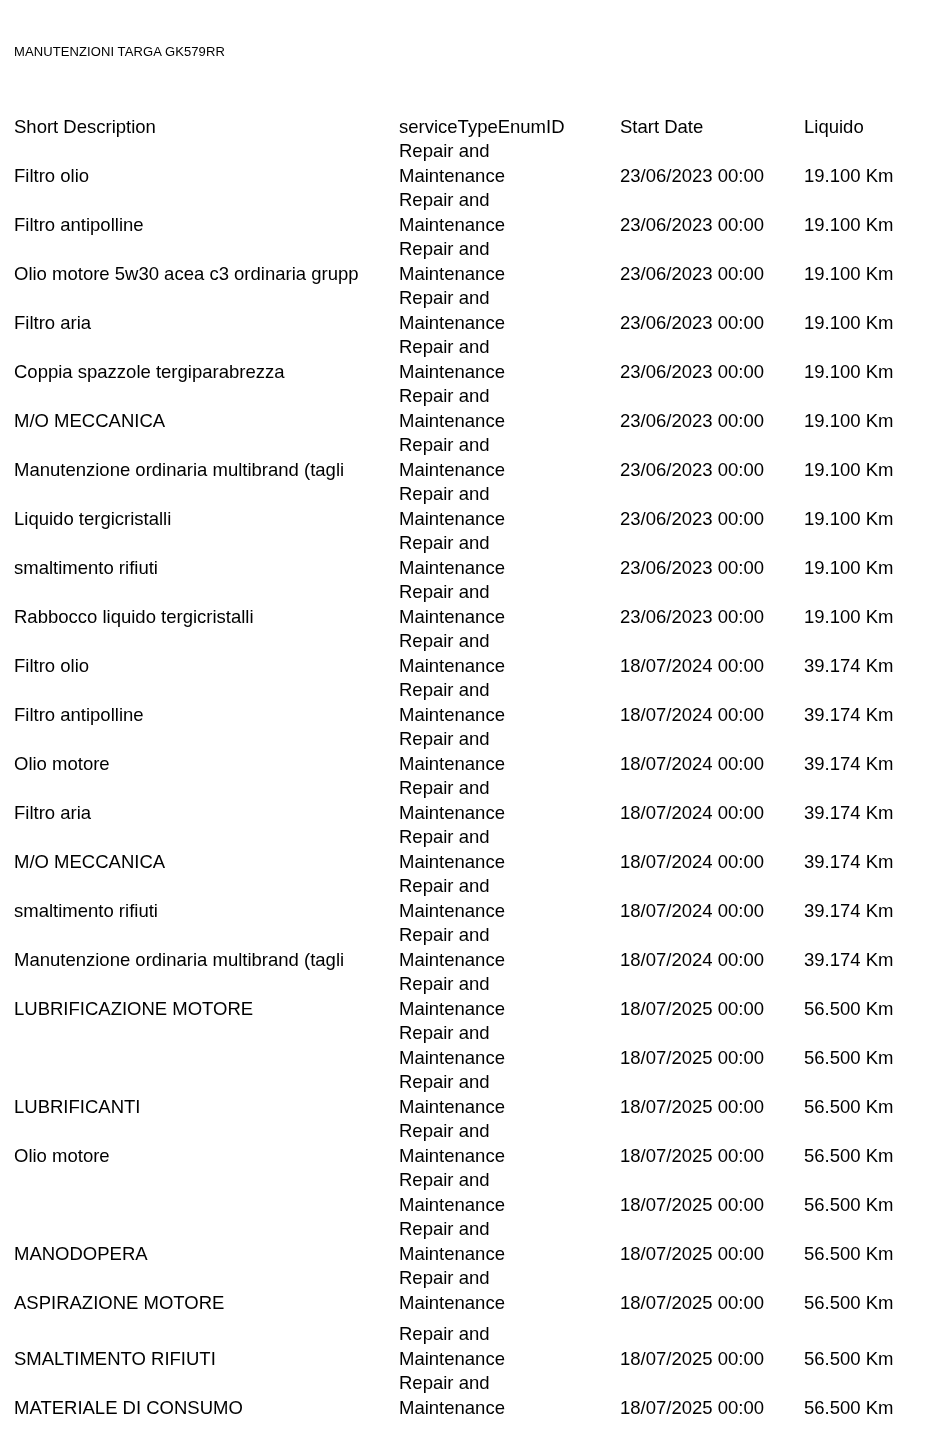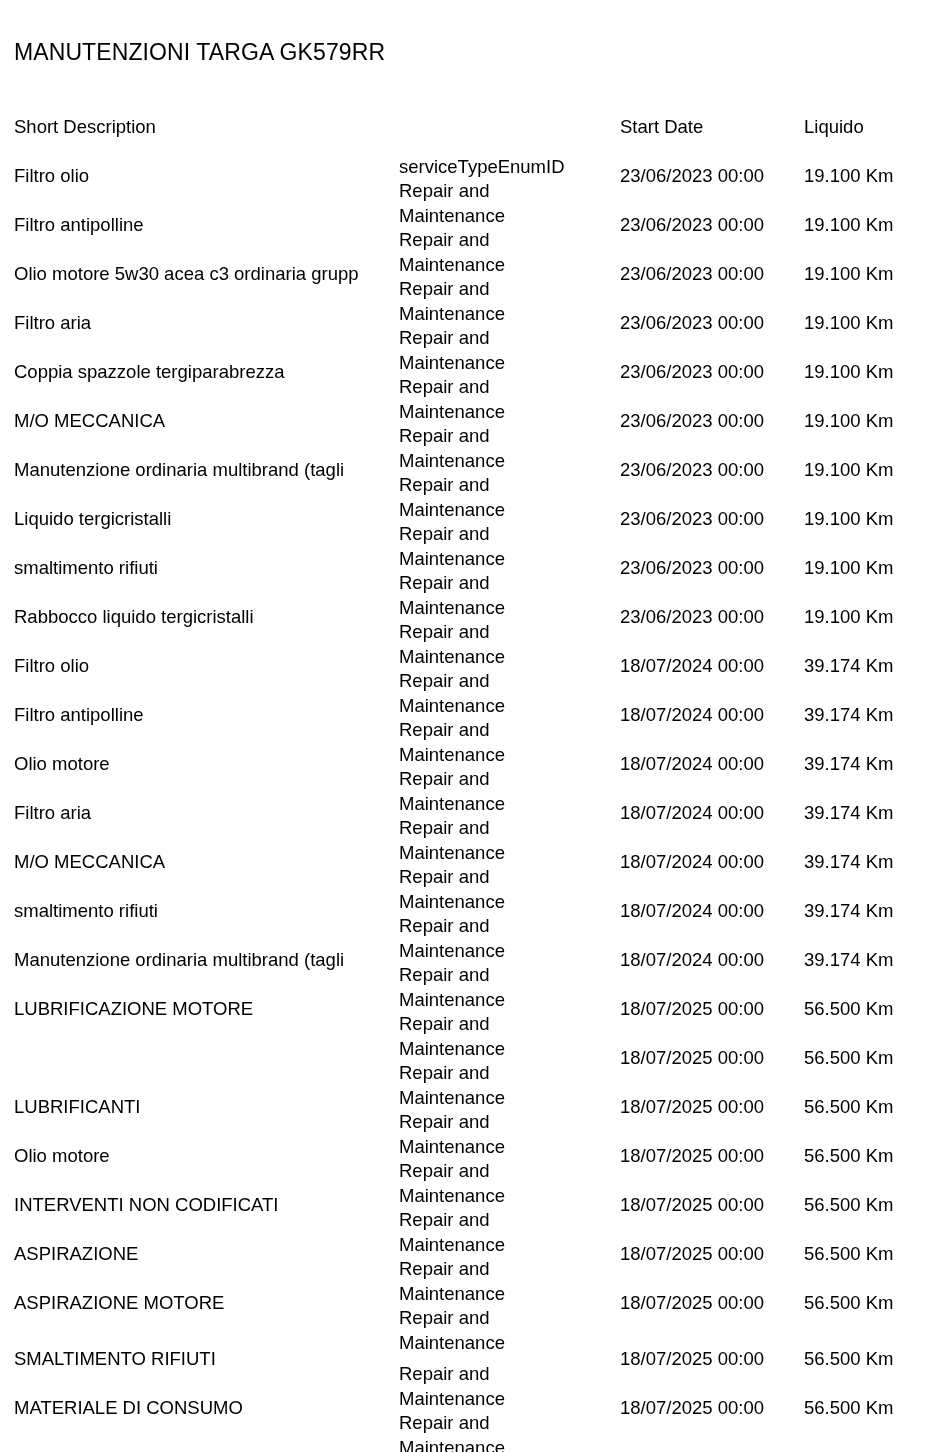--- a/index.html
+++ b/index.html
@@ -18,21 +18,21 @@
     width: 936px;
     height: 1452px;
     background: #ffffff;
     overflow: hidden;
     box-sizing: border-box;
   }
   .report-title {
     position: absolute;
     left: 14px;
     top: 40px;
-    font-size: 23px;
+    font-size: 13px;
     line-height: 24px;
     white-space: nowrap;
     letter-spacing: 0.1px;
   }
   .table {
     position: absolute;
     left: 0;
     top: 115px;
     width: 936px;
   }
@@ -59,21 +59,20 @@
     left: 14px;
     width: 372px;
     top: 25px;
   }
   .c-type {
     left: 399px;
     width: 190px;
     top: 0px;
     white-space: normal;
     word-spacing: normal;
-    margin-top: 40px;
   }
   .c-date {
     left: 620px;
     width: 170px;
     top: 25px;
   }
   .c-dist {
     left: 804px;
     width: 125px;
     top: 25px;
@@ -219,27 +218,26 @@
           <div class="cell c-date">18/07/2025 00:00</div>
           <div class="cell c-dist">56.500 Km</div>
         </div>
         <div class="row">
           <div class="cell c-desc">Olio motore</div>
           <div class="cell c-type">Repair and Maintenance</div>
           <div class="cell c-date">18/07/2025 00:00</div>
           <div class="cell c-dist">56.500 Km</div>
         </div>
         <div class="row">
-          <div class="cell c-desc">INTERVENTI NON CODIFICATI</div>
-          <div class="cell c-type">Repair and Maintenance</div>
-          <div class="cell c-date">18/07/2025 00:00</div>
-          <div class="cell c-dist">56.500 Km</div>
-        </div>
-        <div class="row">
-          <div class="cell c-desc">ASPIRAZIONE</div>
+          <div class="cell c-type">Repair and Maintenance</div>
+          <div class="cell c-date">18/07/2025 00:00</div>
+          <div class="cell c-dist">56.500 Km</div>
+        </div>
+        <div class="row">
+          <div class="cell c-desc">MANODOPERA</div>
           <div class="cell c-type">Repair and Maintenance</div>
           <div class="cell c-date">18/07/2025 00:00</div>
           <div class="cell c-dist">56.500 Km</div>
         </div>
         <div class="row">
           <div class="cell c-desc">ASPIRAZIONE MOTORE</div>
           <div class="cell c-type">Repair and Maintenance</div>
           <div class="cell c-date">18/07/2025 00:00</div>
           <div class="cell c-dist">56.500 Km</div>
         </div>

